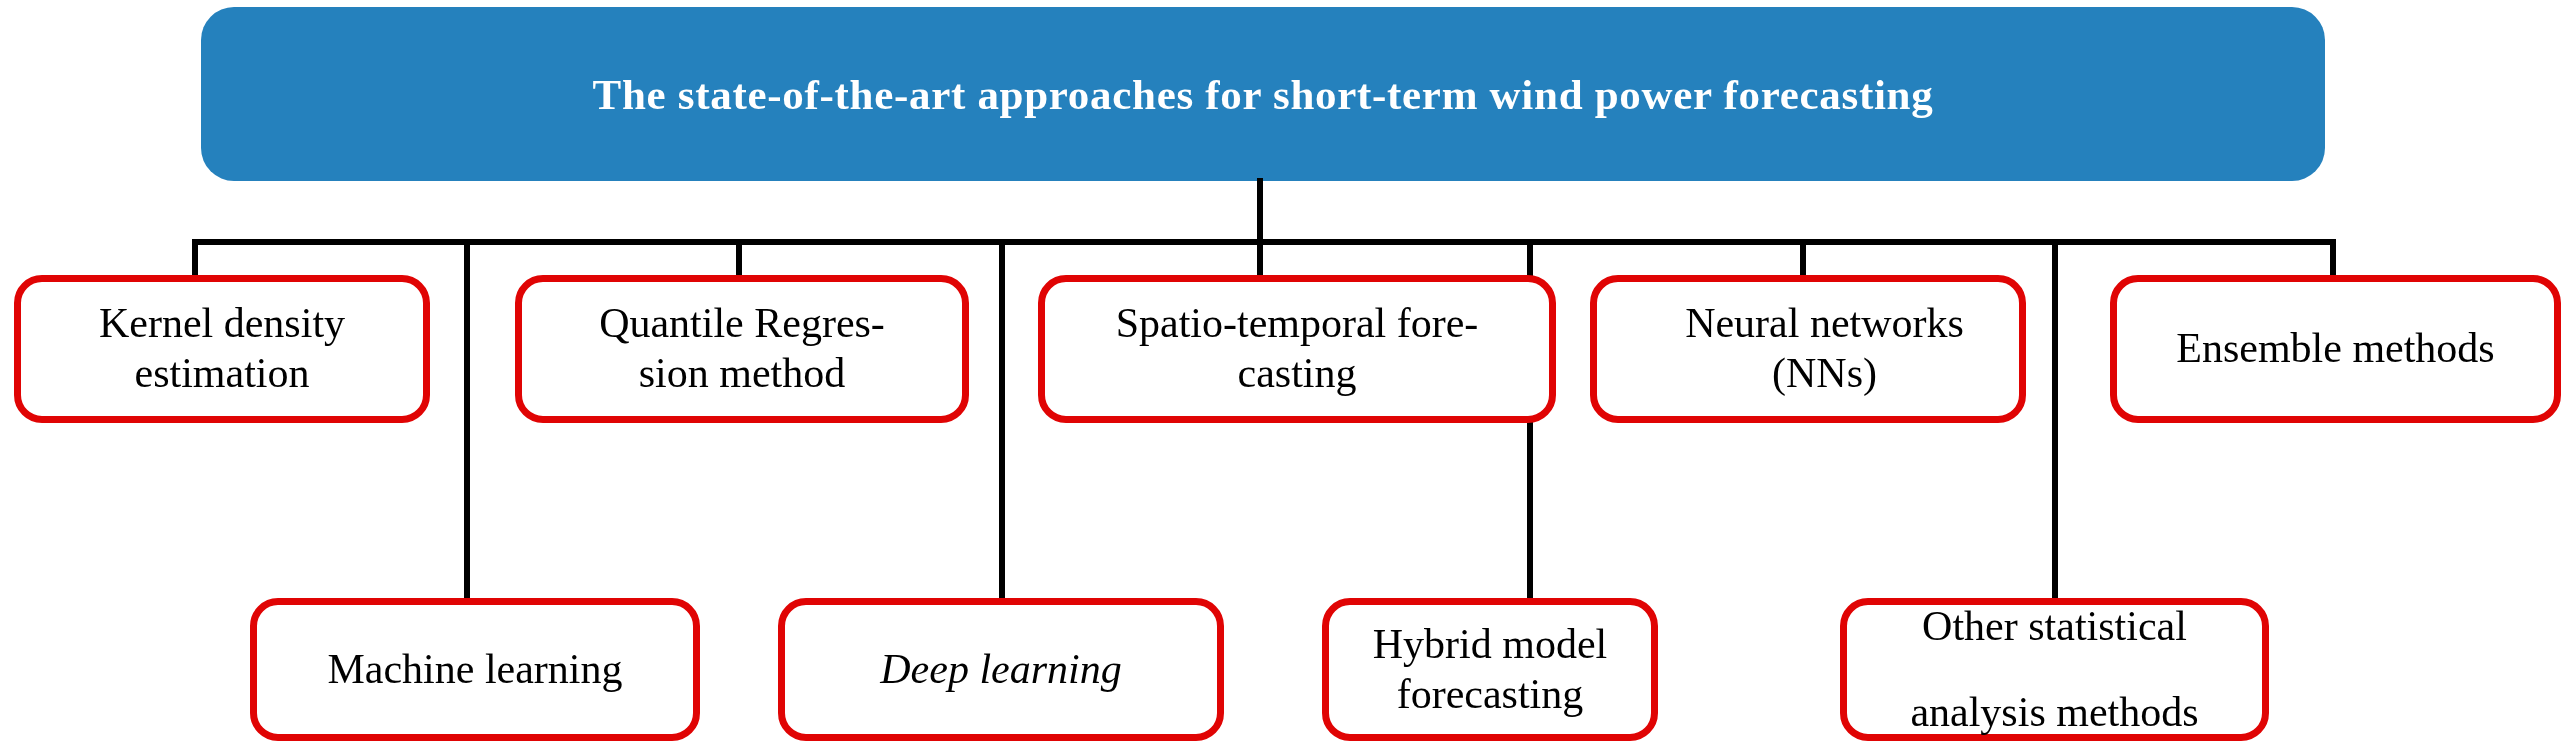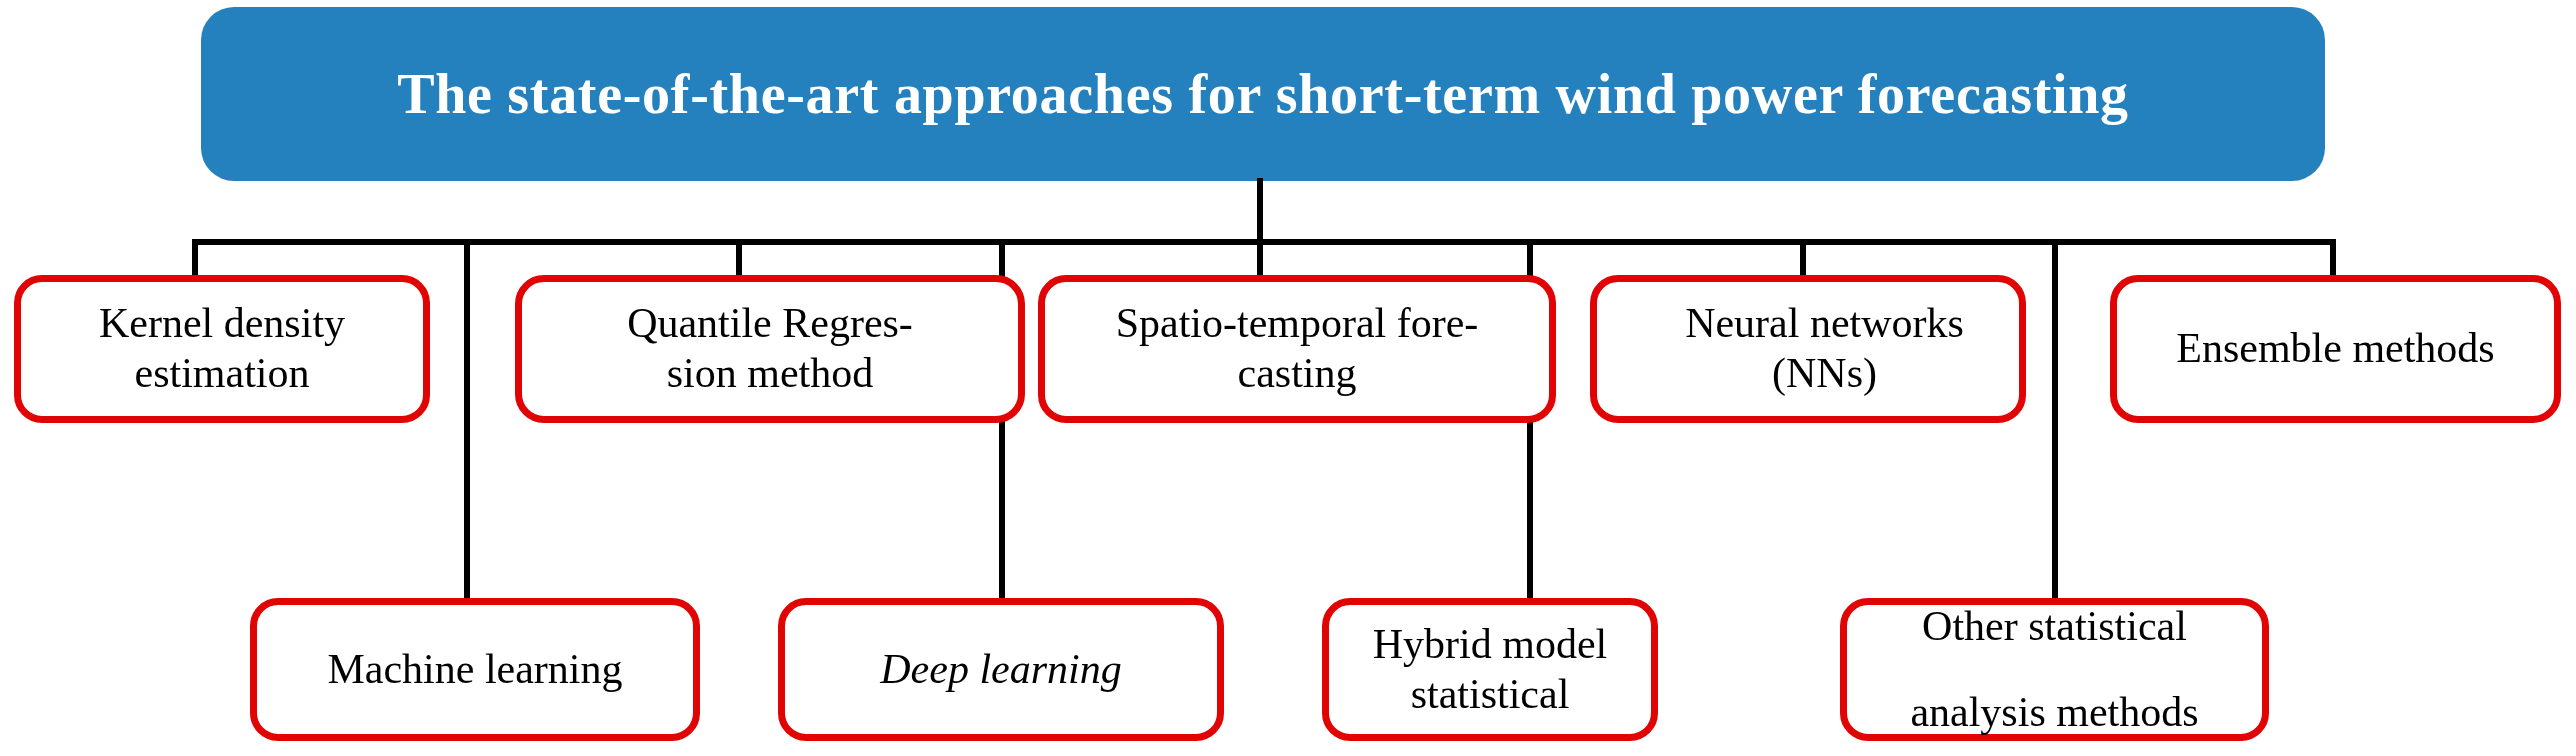--- a/index.html
+++ b/index.html
@@ -15,21 +15,21 @@
     position:absolute;
     left:201px; top:7px;
     width:2124px; height:174px;
     background:var(--header-bg);
     border-radius:33px;
     display:flex; align-items:center; justify-content:center;
     box-sizing:border-box;
   }
   .header .title{
     color:var(--title-color);
-    font-size:56px;
+    font-size:43px;
     font-weight:bold;
     letter-spacing:0.7px;
     text-align:center;
   }
   .line{
     position:absolute;
     background:var(--line-color);
   }
   .node{
     position:absolute;
@@ -68,21 +68,21 @@
 
   <div class="line" style="left:464px;  top:239px; width:5.5px; height:363px;"></div>
   <div class="line" style="left:999px; top:239px; width:5.5px; height:363px;"></div>
   <div class="line" style="left:1527px; top:239px; width:5.5px; height:363px;"></div>
   <div class="line" style="left:2052px; top:239px; width:5.5px; height:363px;"></div>
 
   <div class="node row1" style="left:14px;   width:416px;">
     <div>Kernel density</div>
     <div>estimation</div>
   </div>
-  <div class="node row1" style="left:515px;  width:510px;border-radius:29px;">
+  <div class="node row1" style="left:515px;  width:454px;">
     <div>Quantile Regres-</div>
     <div>sion method</div>
   </div>
   <div class="node row1" style="left:1038px; width:518px;">
     <div>Spatio-temporal fore-</div>
     <div>casting</div>
   </div>
   <div class="node row1" style="left:1590px; width:436px;padding-left:40px;">
     <div>Neural networks</div>
     <div>(NNs)</div>
@@ -92,21 +92,21 @@
   </div>
 
   <div class="node row2" style="left:242px;  width:450px;margin-left:8px;">
     <div>Machine learning</div>
   </div>
   <div class="node row2" style="left:778px; width:446px;font-style:italic;">
     <div>Deep learning</div>
   </div>
   <div class="node row2" style="left:1322px; width:336px;">
     <div>Hybrid model</div>
-    <div>statistical</div>
+    <div>forecasting</div>
   </div>
   <div class="node row2" style="left:1840px; width:429px;gap:36px;">
     <div>Other statistical</div>
     <div>analysis methods</div>
   </div>
 
 </div>
 
 
 </body></html>

